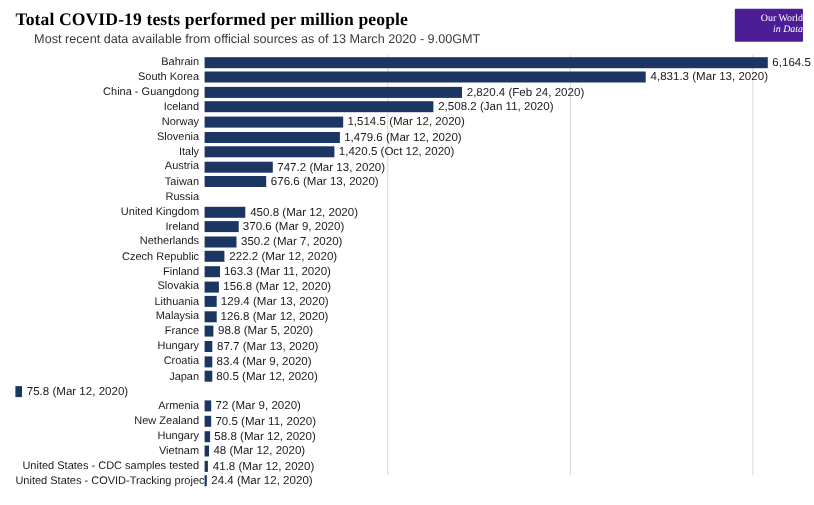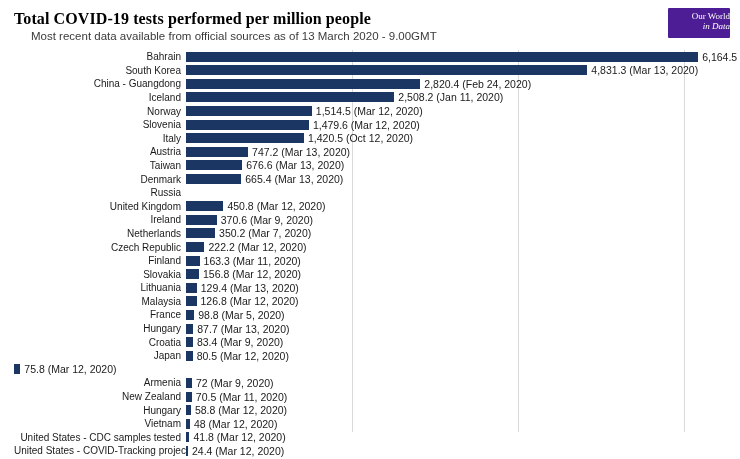--- a/index.html
+++ b/index.html
@@ -187,27 +187,20 @@
           </div>
         </div>
         <div class="row">
           <div class="row-label">Taiwan</div>
           <div class="bar-wrap">
             <div class="bar" style="width: 56.2098px; background: rgb(28, 54, 100);"></div>
             <div class="bar-value">676.6 (Mar 13, 2020)</div>
           </div>
         </div>
         <div class="row">
-          <div class="row-label">Denmark</div>
-          <div class="bar-wrap">
-            <div class="bar" style="width: 55.2794px; background: rgb(28, 54, 100);"></div>
-            <div class="bar-value">665.4 (Mar 13, 2020)</div>
-          </div>
-        </div>
-        <div class="row">
           <div class="row-label">Russia</div>
         </div>
         <div class="row">
           <div class="row-label">United Kingdom</div>
           <div class="bar-wrap">
             <div class="bar" style="width: 37.4511px; background: rgb(28, 54, 100);"></div>
             <div class="bar-value">450.8 (Mar 12, 2020)</div>
           </div>
         </div>
         <div class="row">

